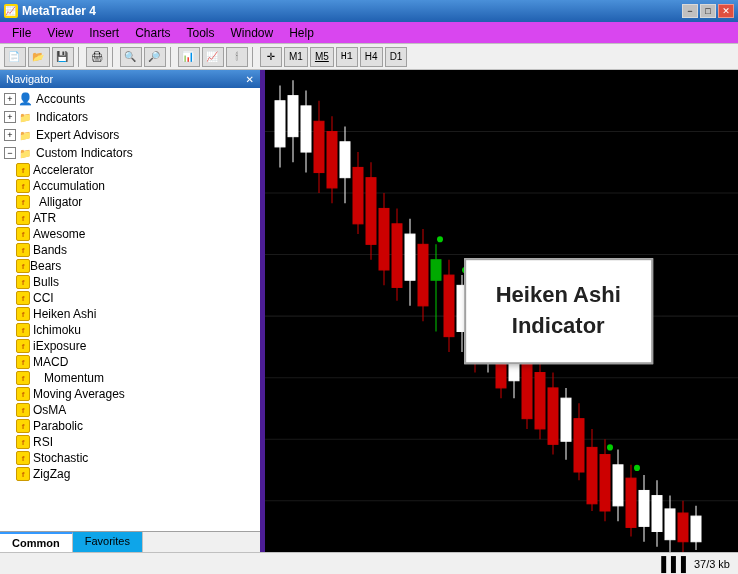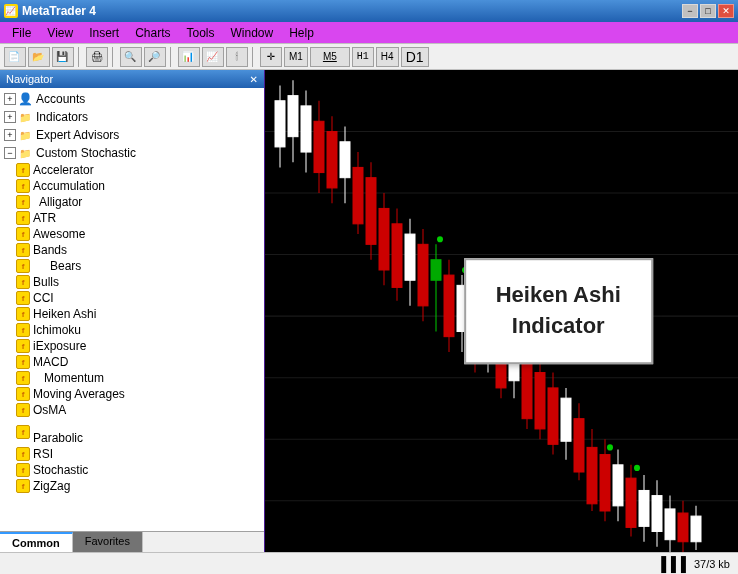--- a/index.html
+++ b/index.html
@@ -101,21 +101,21 @@
     
     .main-area {
       display: flex;
       height: calc(574px - 22px - 22px - 26px - 22px);
     }
 
     
     .navigator {
       width: 265px;
       background: #f5f5f5;
-      border-right: 1px solid #4c1d95;
+      border-right: 5px solid #4c1d95;
       display: flex;
       flex-direction: column;
       flex-shrink: 0;
     }
     .navigator-header {
       background: linear-gradient(to bottom, #4a90d9, #2060b0);
       color: white;
       padding: 3px 6px;
       font-size: 11px;
       display: flex;
@@ -193,21 +193,21 @@
     .navigator-tabs {
       display: flex;
       border-top: 1px solid #a0a0a0;
       background: #f0f0f0;
     }
     .nav-tab {
       padding: 3px 12px;
       font-size: 11px;
       cursor: pointer;
       border-right: 1px solid #c0c0c0;
-      background: #737373;
+      background: #0ea5e9;
     }
     .nav-tab.active {
       background: white;
       border-top: 2px solid #3399ff;
       font-weight: bold;
     }
 
     
     .chart-area {
       flex: 1;
@@ -293,24 +293,24 @@
   <div class="toolbar-separator"></div>
   <div class="toolbar-icon">🔍</div>
   <div class="toolbar-icon">🔎</div>
   <div class="toolbar-separator"></div>
   <div class="toolbar-icon">📊</div>
   <div class="toolbar-icon">📈</div>
   <div class="toolbar-icon">🕯</div>
   <div class="toolbar-separator"></div>
   <div class="toolbar-icon">✛</div>
   <div class="toolbar-icon" style="width:auto;padding:0 4px;font-size:10px;">M1</div>
-  <div class="toolbar-icon" style="width:auto;padding:0 12px;font-size:10px;text-decoration:underline;">M5</div>
+  <div class="toolbar-icon" style="width:auto;padding:0 4px;font-size:10px;text-decoration:underline;">M5</div>
   <div class="toolbar-icon" style="width:auto;padding:0 4px;font-size:10px;font-family:Liberation Mono, monospace;">H1</div>
   <div class="toolbar-icon" style="width:auto;padding:0 4px;font-size:10px;">H4</div>
-  <div class="toolbar-icon" style="width:auto;padding:0 4px;font-size:14px;">D1</div>
+  <div class="toolbar-icon" style="width:auto;padding:0 4px;font-size:10px;">D1</div>
 </div>
 
 <div class="main-area">
 
   <div class="navigator">
     <div class="navigator-header">
       <span>Navigator</span>
       <span class="navigator-close">✕</span>
     </div>
     <div class="navigator-tree">
@@ -329,21 +329,21 @@
 
       <div class="tree-item">
         <span class="expand-icon">+</span>
         <span class="tree-icon">📁</span>
         <span>Expert Advisors</span>
       </div>
 
       <div class="tree-item">
         <span class="expand-icon">−</span>
         <span class="tree-icon">📁</span>
-        <span>Custom Stochastic</span>
+        <span>Custom Indicators</span>
       </div>
 
       <div class="tree-item indent1">
         <span class="indicator-icon">f</span>
         <span style="margin-left:3px;">Accelerator</span>
       </div>
       <div class="tree-item indent1">
         <span class="indicator-icon">f</span>
         <span style="margin-left:3px;">Accumulation</span>
       </div>
@@ -358,21 +358,21 @@
       <div class="tree-item indent1">
         <span class="indicator-icon">f</span>
         <span style="margin-left:3px;">Awesome</span>
       </div>
       <div class="tree-item indent1">
         <span class="indicator-icon">f</span>
         <span style="margin-left:3px;">Bands</span>
       </div>
       <div class="tree-item indent1">
         <span class="indicator-icon">f</span>
-        <span style="margin-left:20px;">Bears</span>
+        <span style="margin-left:0;">Bears</span>
       </div>
       <div class="tree-item indent1">
         <span class="indicator-icon">f</span>
         <span style="margin-left:3px;">Bulls</span>
       </div>
       <div class="tree-item indent1">
         <span class="indicator-icon">f</span>
         <span style="margin-left:3px;">CCI</span>
       </div>
       <div class="tree-item indent1">
@@ -398,21 +398,21 @@
       <div class="tree-item indent1">
         <span class="indicator-icon">f</span>
         <span style="margin-left:3px;">Moving Averages</span>
       </div>
       <div class="tree-item indent1">
         <span class="indicator-icon">f</span>
         <span style="margin-left:3px;">OsMA</span>
       </div>
       <div class="tree-item indent1">
         <span class="indicator-icon">f</span>
-        <span style="margin-left:3px;margin-top:12px;">Parabolic</span>
+        <span style="margin-left:3px;">Parabolic</span>
       </div>
       <div class="tree-item indent1">
         <span class="indicator-icon">f</span>
         <span style="margin-left:3px;">RSI</span>
       </div>
       <div class="tree-item indent1">
         <span class="indicator-icon">f</span>
         <span style="margin-left:3px;">Stochastic</span>
       </div>
       <div class="tree-item indent1">

